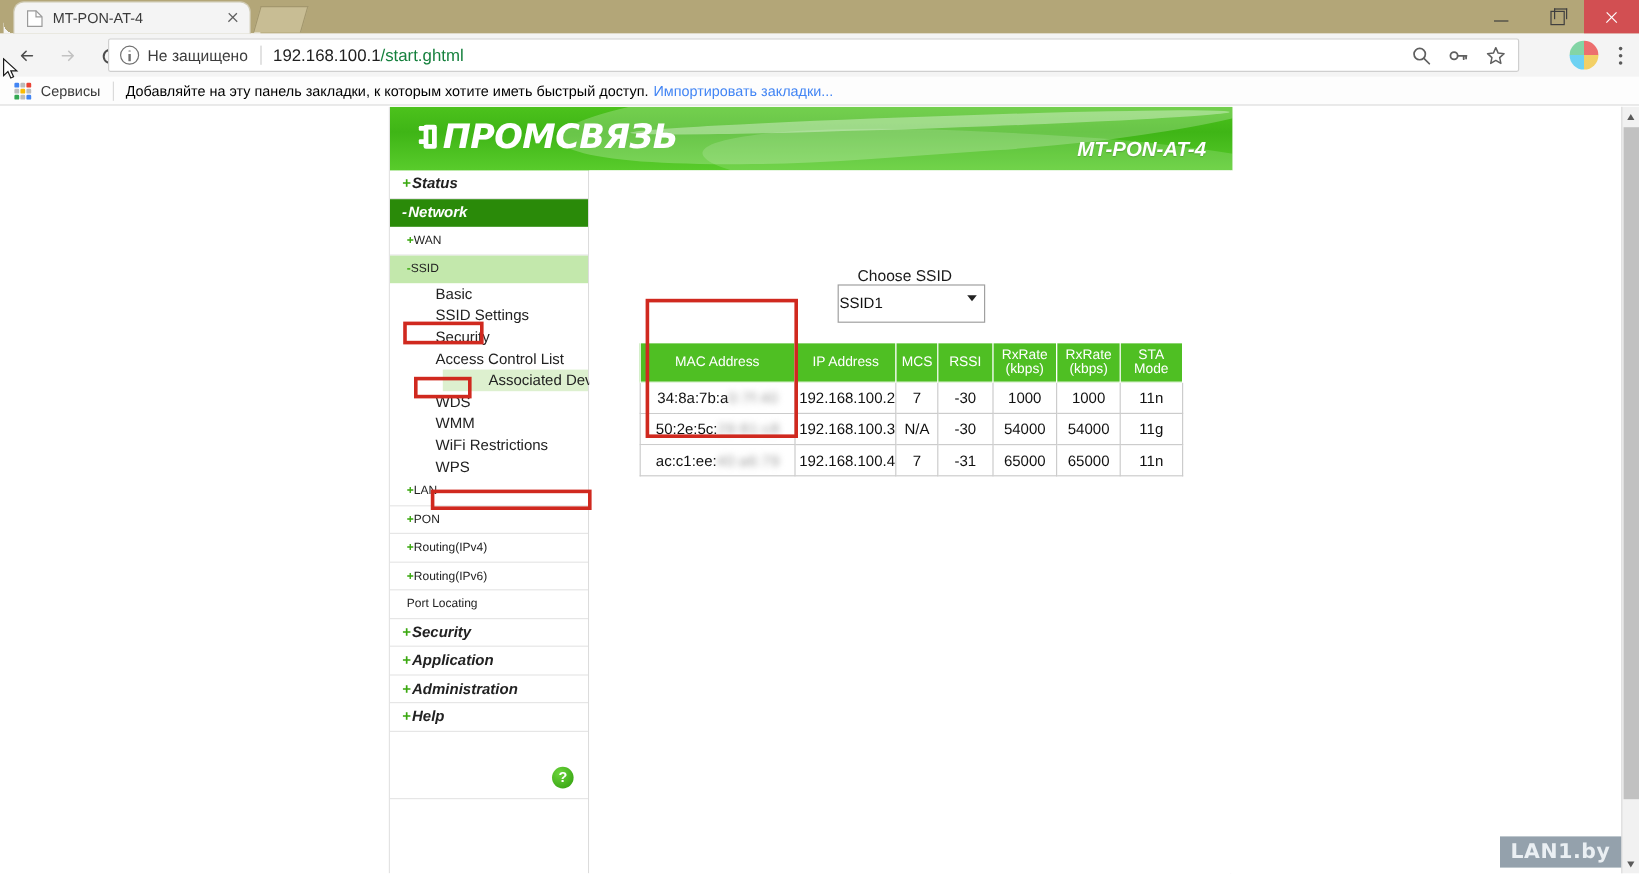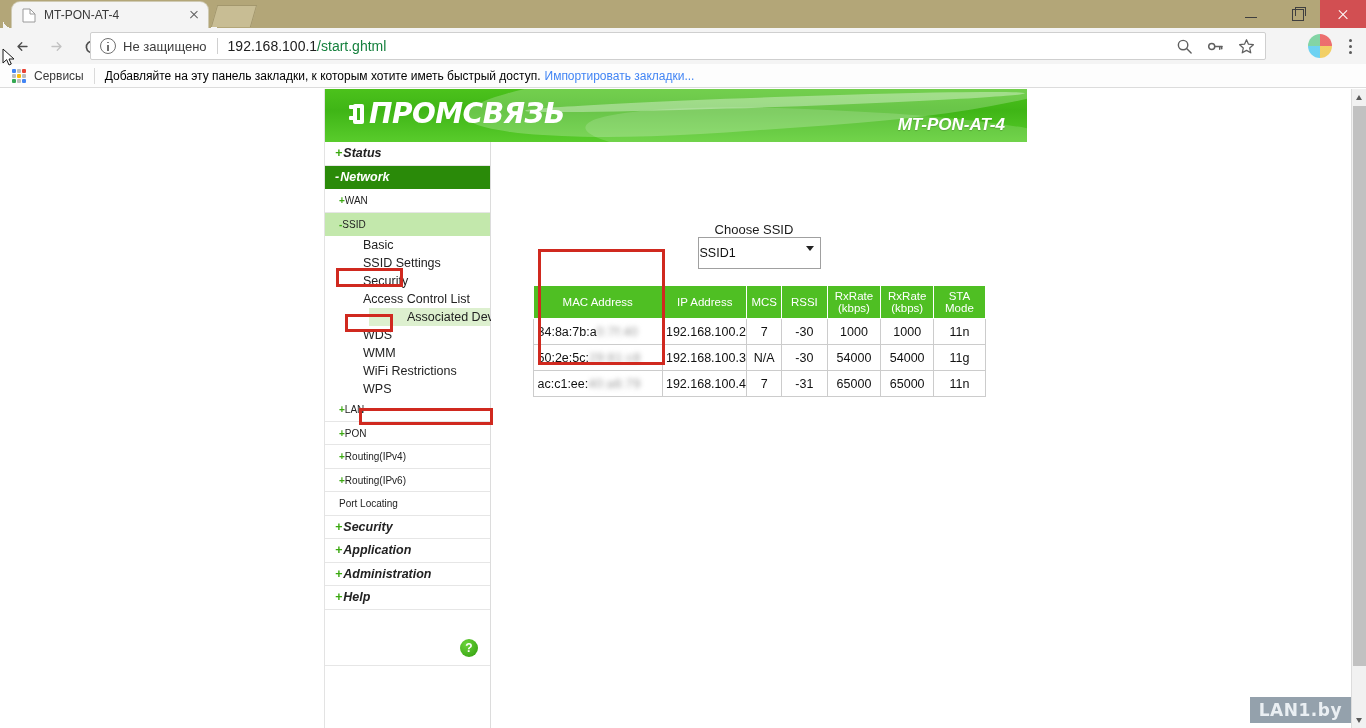--- a/index.html
+++ b/index.html
@@ -278,21 +278,21 @@
   table.devtable { border-collapse: collapse; width: 453px; table-layout: fixed; }
   table.devtable th {
     background: #4fbf23; color: #ffffff; font-size: 11.5px; font-weight: 400;
     border: 1px solid #ffffff; height: 33px; line-height: 1.05; padding: 0 2px;
     text-align: center;
   }
   table.devtable td {
     border: 1px solid #cccccc; height: 26px; font-size: 12.5px; color: #111;
     text-align: center; padding: 0 3px; background: #fff; white-space: nowrap; overflow: hidden;
   }
-  table.devtable td.mac { text-align: left; padding-left: 4px; position: relative; }
+  table.devtable td.mac { text-align: center; padding-left: 4px; position: relative; }
   .mac-blur {
     color: #9a9a9a; filter: blur(2.6px); letter-spacing: .5px;
   }
 
   .footer {
     position: absolute; left: 0; bottom: 0; width: 702px; height: 46px; background: #fff;
   }
   .footer-band {
     position: absolute; left: 139px; bottom: 6px; width: 563px; height: 28px;
     background: #6fce3d; transform: skewX(-20deg); transform-origin: bottom left;

